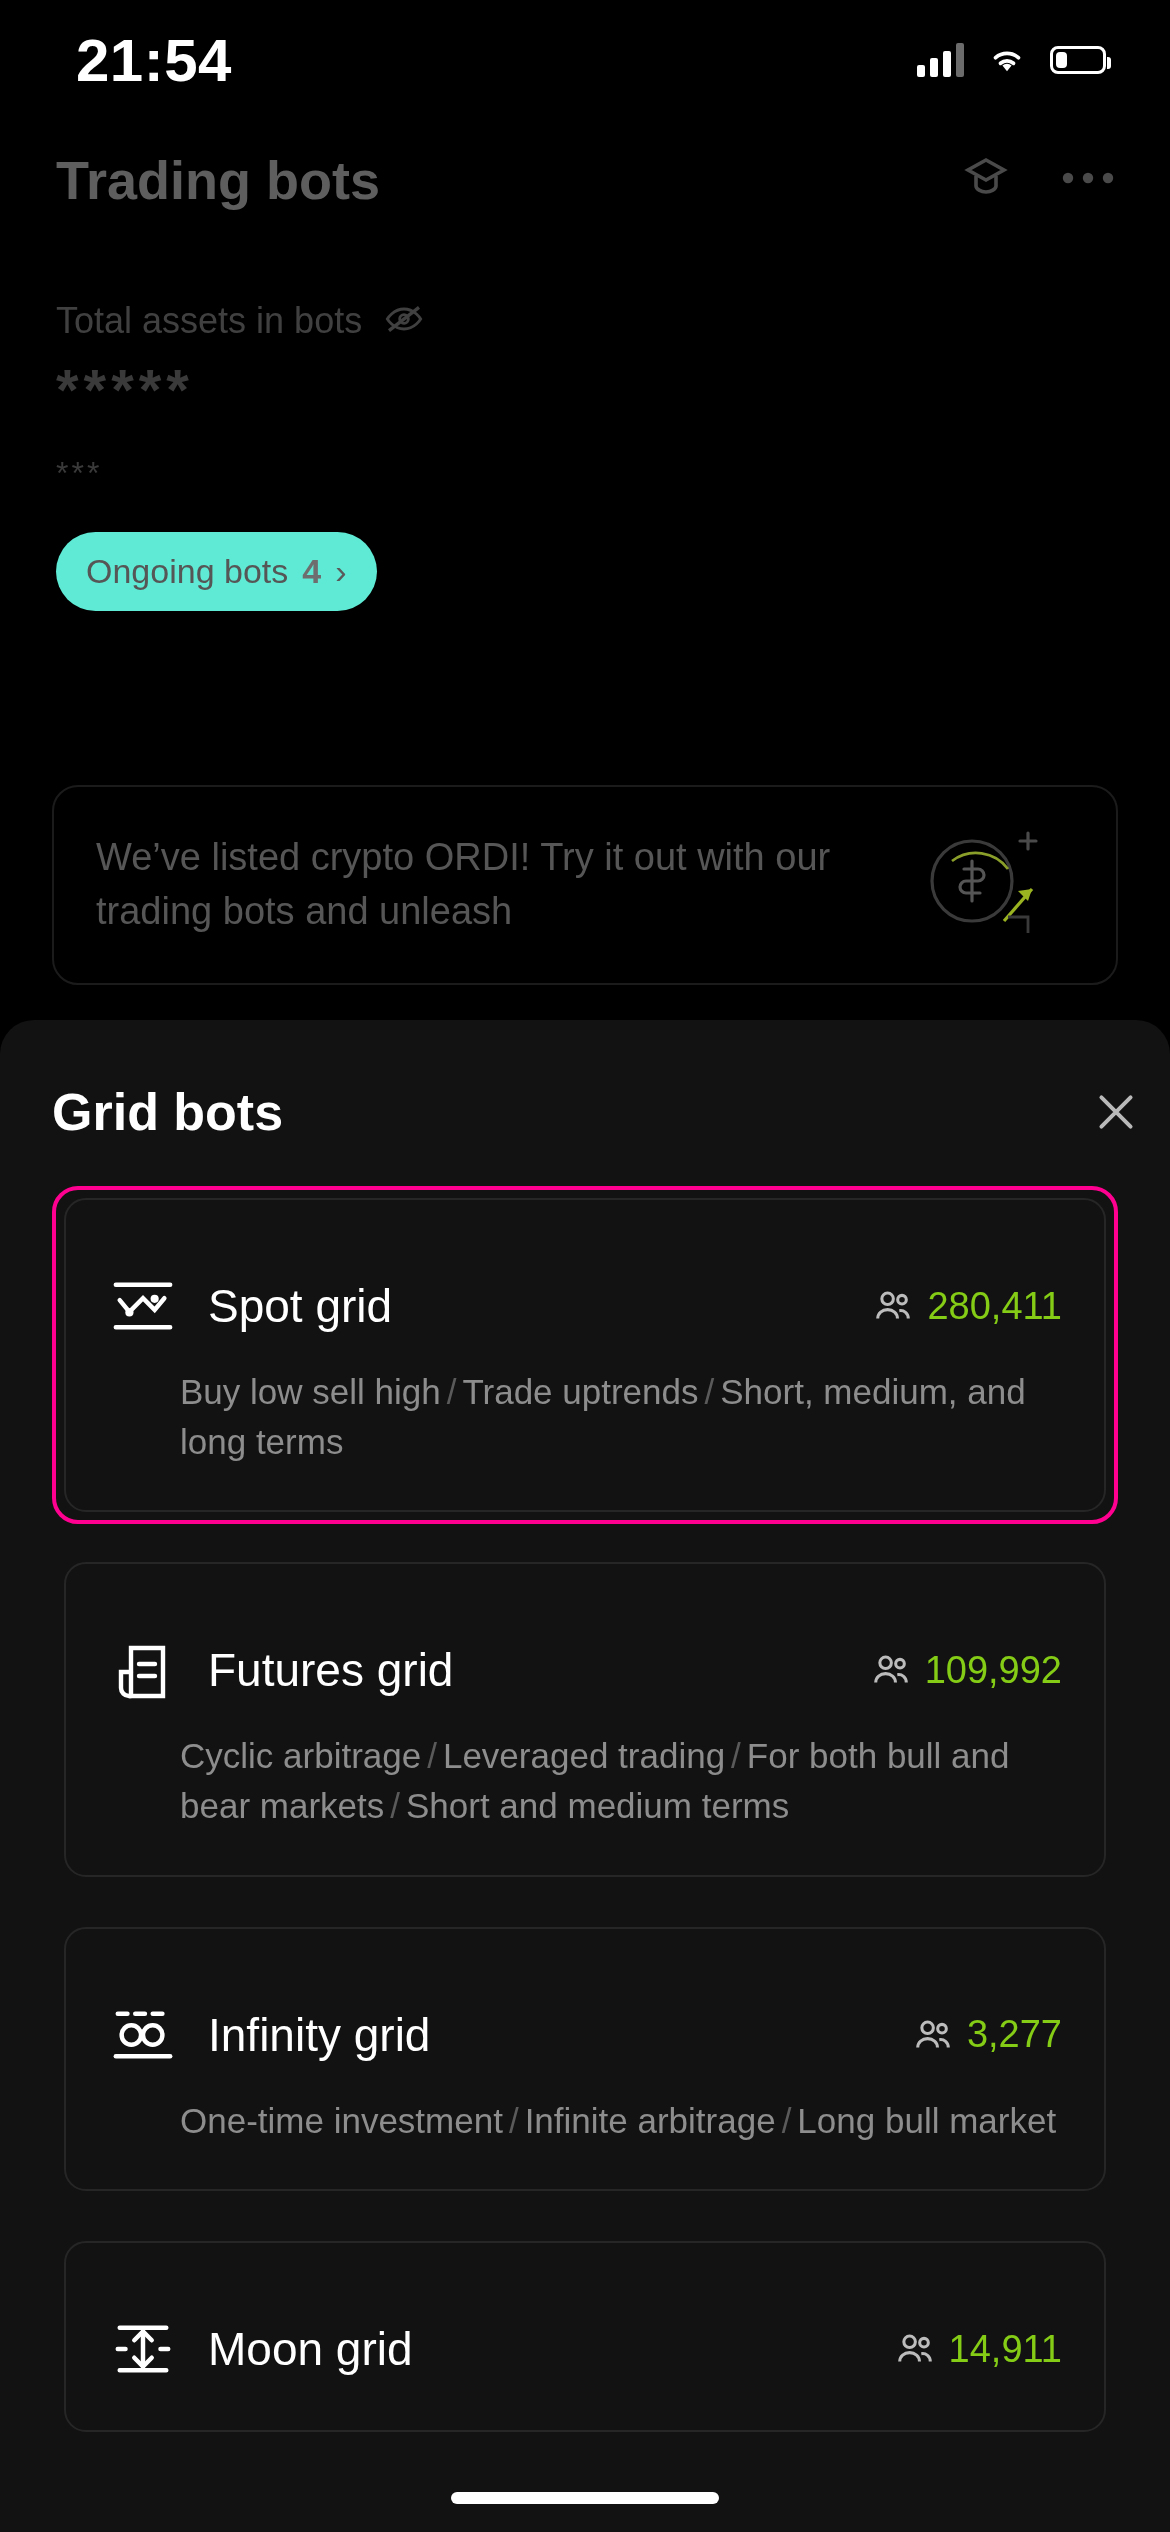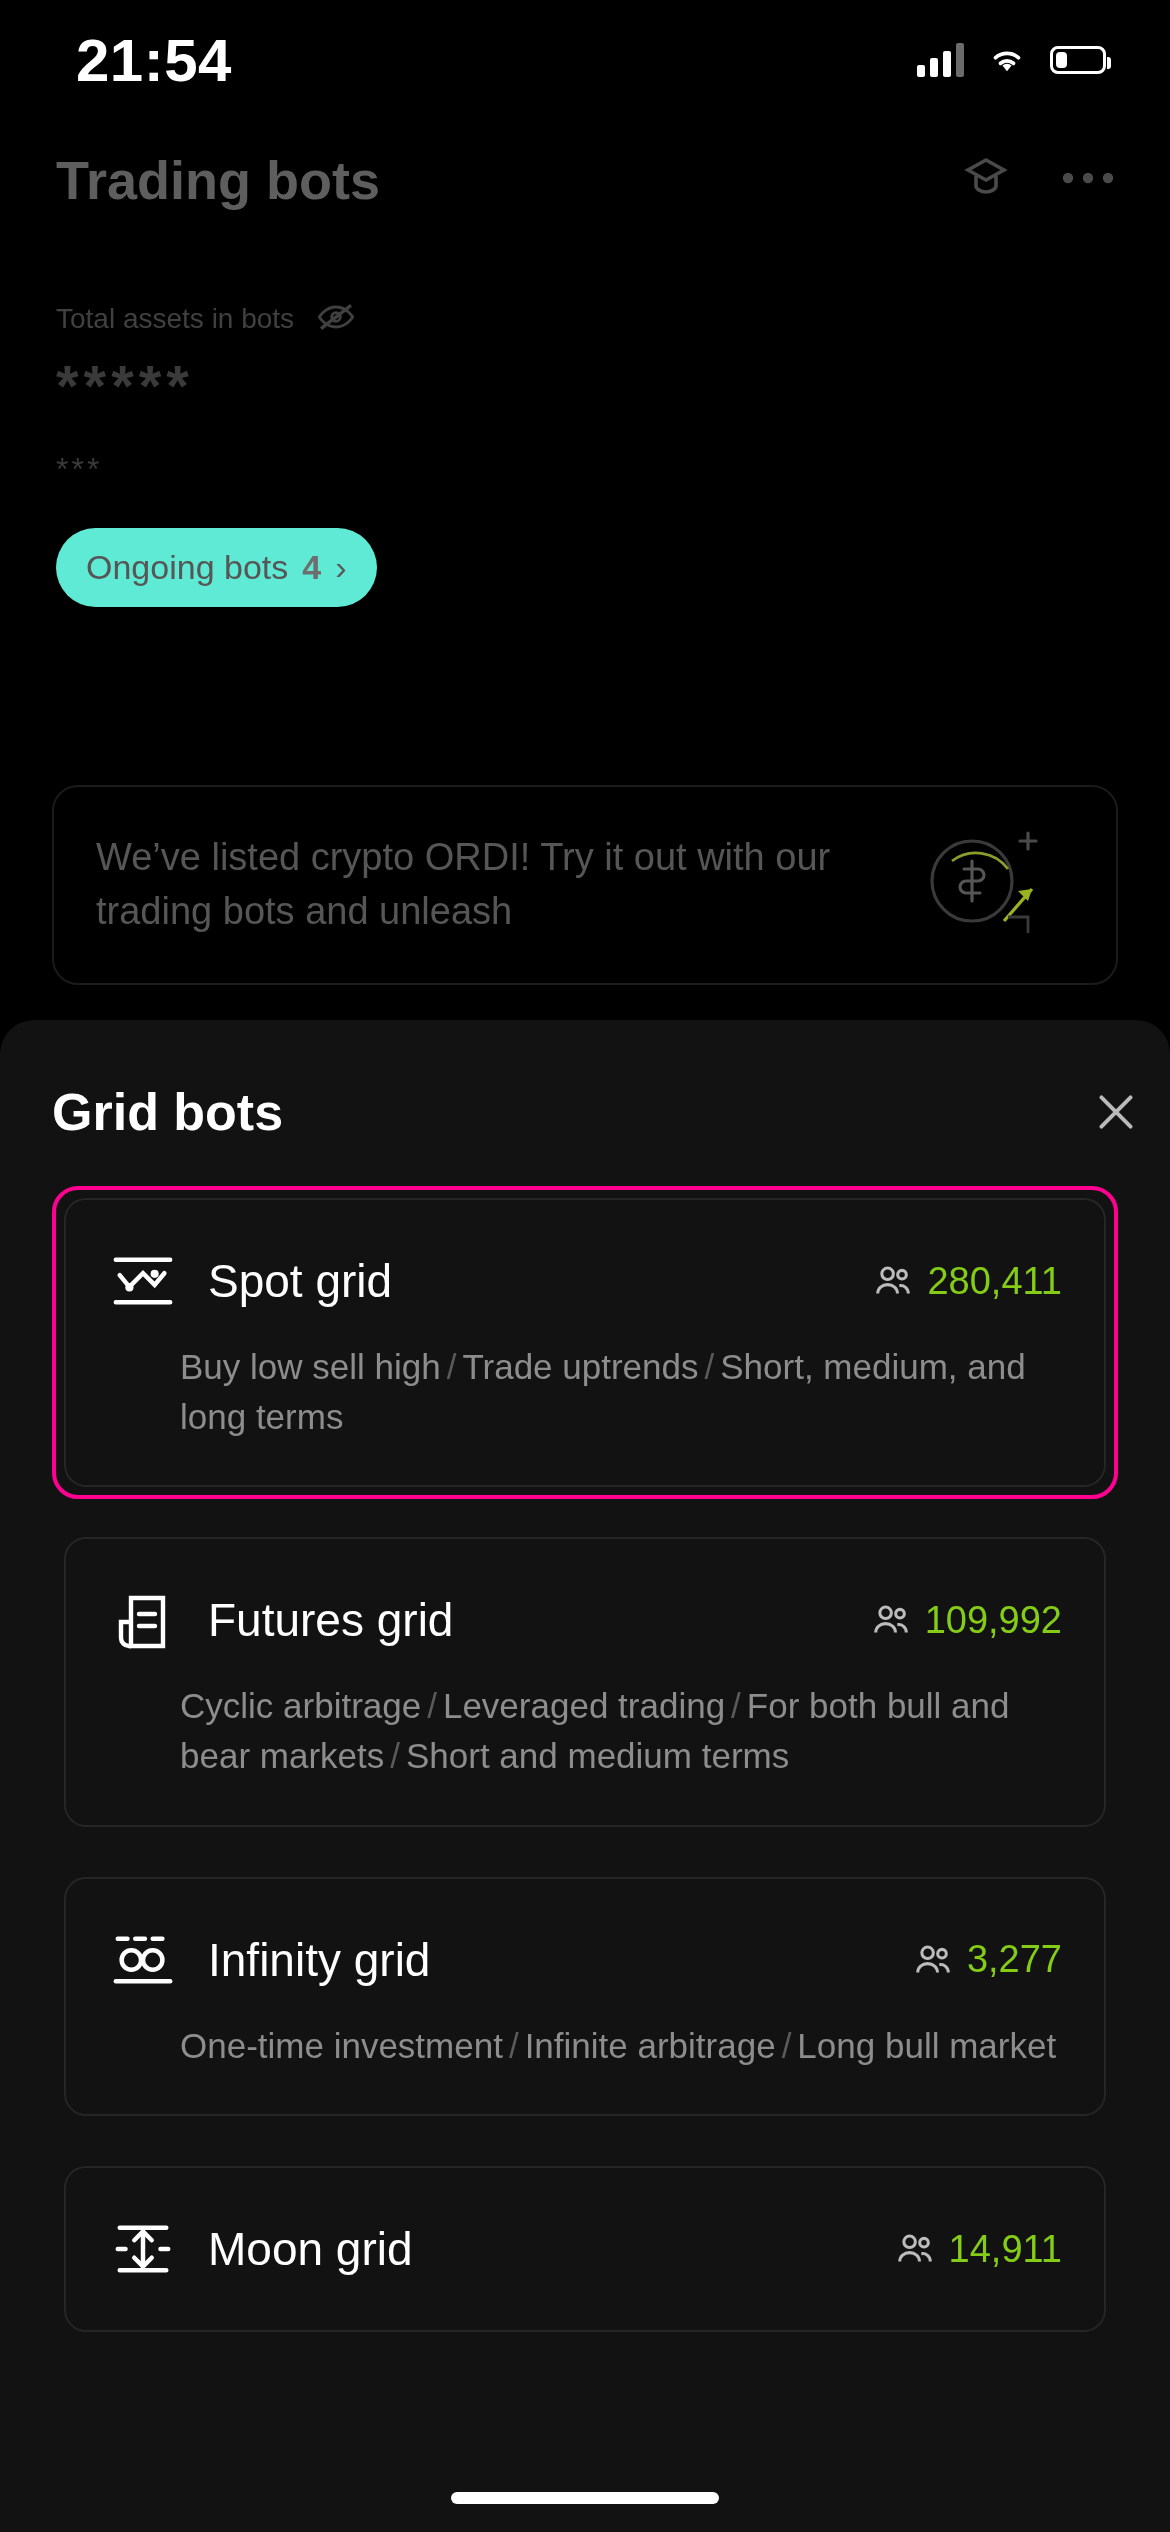--- a/index.html
+++ b/index.html
@@ -33,21 +33,21 @@
   .bgpage { position:absolute; top:120px; left:0; width:1170px; height:1040px; }
   .page-header {
     display:flex; align-items:center; justify-content:space-between;
     padding:0 56px; height:120px;
   }
   .page-title { color:#5e5e5e; font-size:54px; font-weight:700; }
   .page-actions { display:flex; align-items:center; gap:50px; }
   .icon-dim { color:#4a4a4a; }
 
   .assets-row { display:flex; align-items:center; gap:22px; padding:0 56px; margin-top:60px; }
-  .assets-label { color:#404040; font-size:28px; }
+  .assets-label { color:#404040; font-size:36px; }
   .assets-value { padding:0 56px; margin-top:14px; color:#3a3a3a; font-size:58px; letter-spacing:5px; font-weight:700; }
   .assets-sub { padding:0 56px; margin-top:32px; color:#3a3a3a; font-size:32px; letter-spacing:3px; }
 
   .ongoing-pill {
     margin:40px 0 0 56px; display:inline-flex; align-items:center; gap:14px;
     background:#5eead4; border-radius:50px; padding:20px 30px;
   }
   .ongoing-text { color:#565656; font-size:34px; }
   .ongoing-count { color:#6e6e6e; font-size:34px; font-weight:700; }
   .chev { color:#5a5a5a; font-size:34px; }
@@ -72,21 +72,21 @@
   .sheet-title { color:#fff; font-size:52px; font-weight:700; }
   .close-btn { color:#b9b9b9; width:56px; height:56px; display:flex; align-items:center; justify-content:center; }
 
   .cards { margin-top:44px; padding:0 52px; display:flex; flex-direction:column; gap:26px; }
 
   .card-wrap { border:4px solid transparent; border-radius:26px; padding:8px; }
   .card-wrap.selected { border-color:#FF0090; }
 
   .card {
     border:2px solid #262626; border-radius:22px;
-    padding:44px 42px 44px 40px; background:#121212;
+    padding:69px 42px 44px 40px; background:#121212;
   }
   .card-top { display:flex; align-items:center; }
   .card-icon { width:74px; height:74px; flex:none; display:flex; align-items:center; justify-content:center; }
   .card-name { color:#fff; font-size:46px; font-weight:500; margin-left:28px; }
   .card-users { margin-left:auto; display:flex; align-items:center; gap:14px; }
   .card-users-count { color:#84cc16; font-size:38px; }
   .card-desc { color:#8d8d8d; font-size:35px; line-height:1.42; margin-top:24px; margin-left:74px; }
   .sep { color:#5a5a5a; padding:0 6px; }
 
   .home-indicator {

